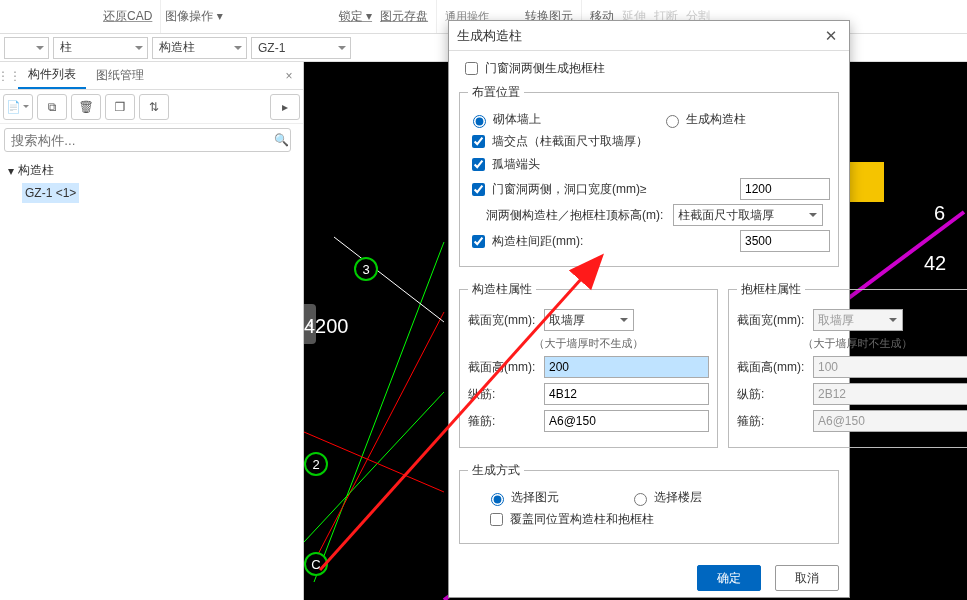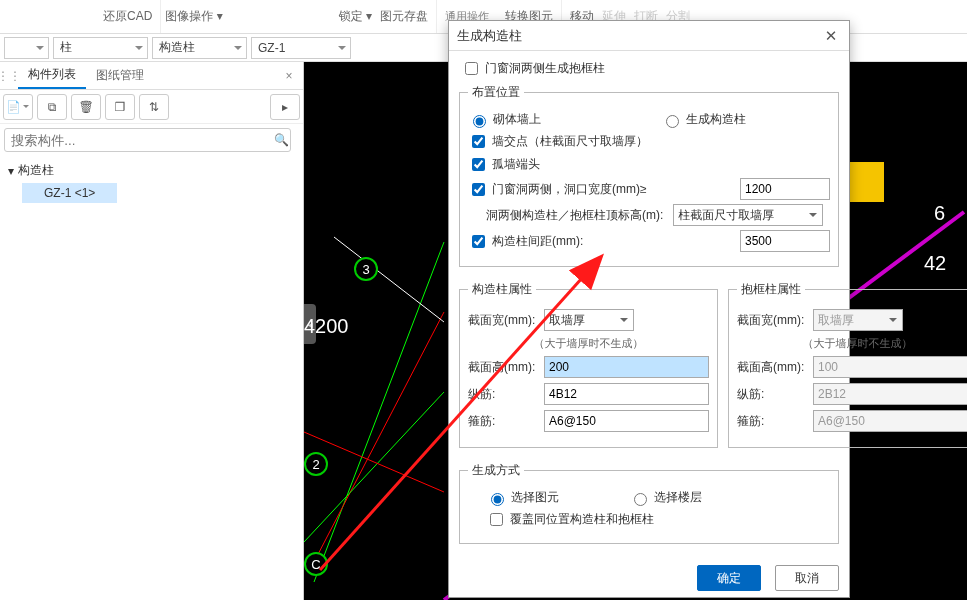--- a/index.html
+++ b/index.html
@@ -1,20 +1,20 @@
 <!DOCTYPE html>
 <html><head>
 <meta charset="utf-8">
 <style>
   * { box-sizing: border-box; }
   html, body { margin: 0; padding: 0; font-family: "Microsoft YaHei", sans-serif; font-size: 12px; color: #333; background: #f5f5f5; overflow: hidden; }
   .app { position: relative; width: 967px; height: 600px; background: #fff; }
   
   .top-toolbar { height: 34px; background: #fff; border-bottom: 1px solid #ddd; display: flex; align-items: center; gap: 8px; padding-left: 95px; color: #999; font-size: 12px; }
-  .top-group { display: flex; align-items: center; gap: 8px; padding: 8px 8px; border-right: 1px solid #eee; height: 100%; }
+  .top-group { display: flex; align-items: center; gap: 8px; padding: 8px 8px; border-right: 1px solid #eee; height: 100%; text-decoration: underline; }
   .top-btn { display: flex; align-items: center; gap: 4px; color: #666; }
   .top-label { color: #888; font-size: 11px; }
   
   .dropdown-row { height: 28px; background: #fff; border-bottom: 1px solid #ddd; display: flex; align-items: center; padding-left: 4px; gap: 0; }
   .dd { height: 22px; border: 1px solid #ccc; background: #fff; display: inline-flex; align-items: center; padding: 0 16px 0 6px; position: relative; margin-right: 4px; font-size: 12px; color: #444; }
   .dd::after { content: ""; position: absolute; right: 4px; top: 50%; width: 0; height: 0; border-left: 4px solid transparent; border-right: 4px solid transparent; border-top: 4px solid #888; transform: translateY(-50%); }
   .dd.w45 { width: 45px; }
   .dd.w95 { width: 95px; }
   .dd.w100 { width: 100px; }
   
@@ -27,21 +27,21 @@
   .icon-toolbar { height: 34px; display: flex; align-items: center; padding: 3px; gap: 4px; border-bottom: 1px solid #eee; }
   .ibtn { width: 30px; height: 26px; border: 1px solid #ccc; border-radius: 3px; background: #fff; display: flex; align-items: center; justify-content: center; color: #555; }
   .ibtn.drop::after { content:""; margin-left:2px; width:0;height:0;border-left:3px solid transparent;border-right:3px solid transparent;border-top:3px solid #888;}
   .spacer { flex:1; }
   .search-box { margin: 4px; }
   .search-box input { width: calc(100% - 8px); height: 24px; border: 1px solid #ccc; border-radius: 3px; padding: 0 24px 0 6px; background: #fff; color: #555; }
   .search-wrap { position: relative; }
   .search-wrap .sicon { position:absolute; right:10px; top:50%; transform:translateY(-50%); color:#aaa; }
   .tree { padding: 6px 8px; }
   .tree-root { display:flex; align-items:center; gap:4px; color:#333; }
-  .tree-item { margin: 4px 0 0 14px; display:inline-block; padding: 2px 21px; background: #cfe8ff; border: 1px solid #cfe8ff; font-size:12px; }
+  .tree-item { margin: 4px 0 0 14px; display:inline-block; padding: 2px 2px; background: #cfe8ff; border: 1px solid #cfe8ff; font-size:12px; }
   
   .canvas { position:absolute; left:304px; right:0; top:62px; bottom:0; background:#000; }
   .canvas .lbl { position:absolute; color:#fff; font-size:20px; font-weight:500; }
   .node { position:absolute; width:24px; height:24px; border:2px solid #0c0; border-radius:50%; color:#fff; display:flex; align-items:center; justify-content:center; font-size:13px; background:#000; }
   
   .dialog { position:absolute; left:448px; top:20px; width:402px; height:578px; background:#fff; border:1px solid #999; box-shadow:0 4px 12px rgba(0,0,0,.3); z-index:5; }
   .dlg-titlebar { height:30px; display:flex; align-items:center; padding:8px 8px; border-bottom:1px solid #ddd; }
   .dlg-title { font-size:13px; }
   .dlg-x { margin-left:auto; font-size:15px; color:#555; width:20px; text-align:center; cursor:pointer;}
   .dlg-body { padding:6px 10px 0 10px; font-size:12px; }
@@ -82,21 +82,21 @@
       <span class="top-btn">
           <span>还原CAD</span>
         </span>
     </div>
     <span class="top-btn" style="margin-left:-4px;">图像操作 ▾</span>
     <div class="top-group" style="margin-left:100px;">
       <span class="top-btn">锁定 ▾</span>
       <span class="top-btn">图元存盘</span>
     </div>
     <span class="top-label">通用操作</span>
-    <div class="top-group" style="">
+    <div class="top-group" style="margin-left:20px;">
       <span class="top-btn">转换图元</span>
     </div>
     <span class="top-btn">移动</span>
     <span class="top-btn" style="color:#ccc">延伸</span>
     <span class="top-btn" style="color:#ccc">打断</span>
     <span class="top-btn" style="color:#ccc">分割</span>
   </div>
 
   <div class="dropdown-row">
     <span class="dd w45"></span>

